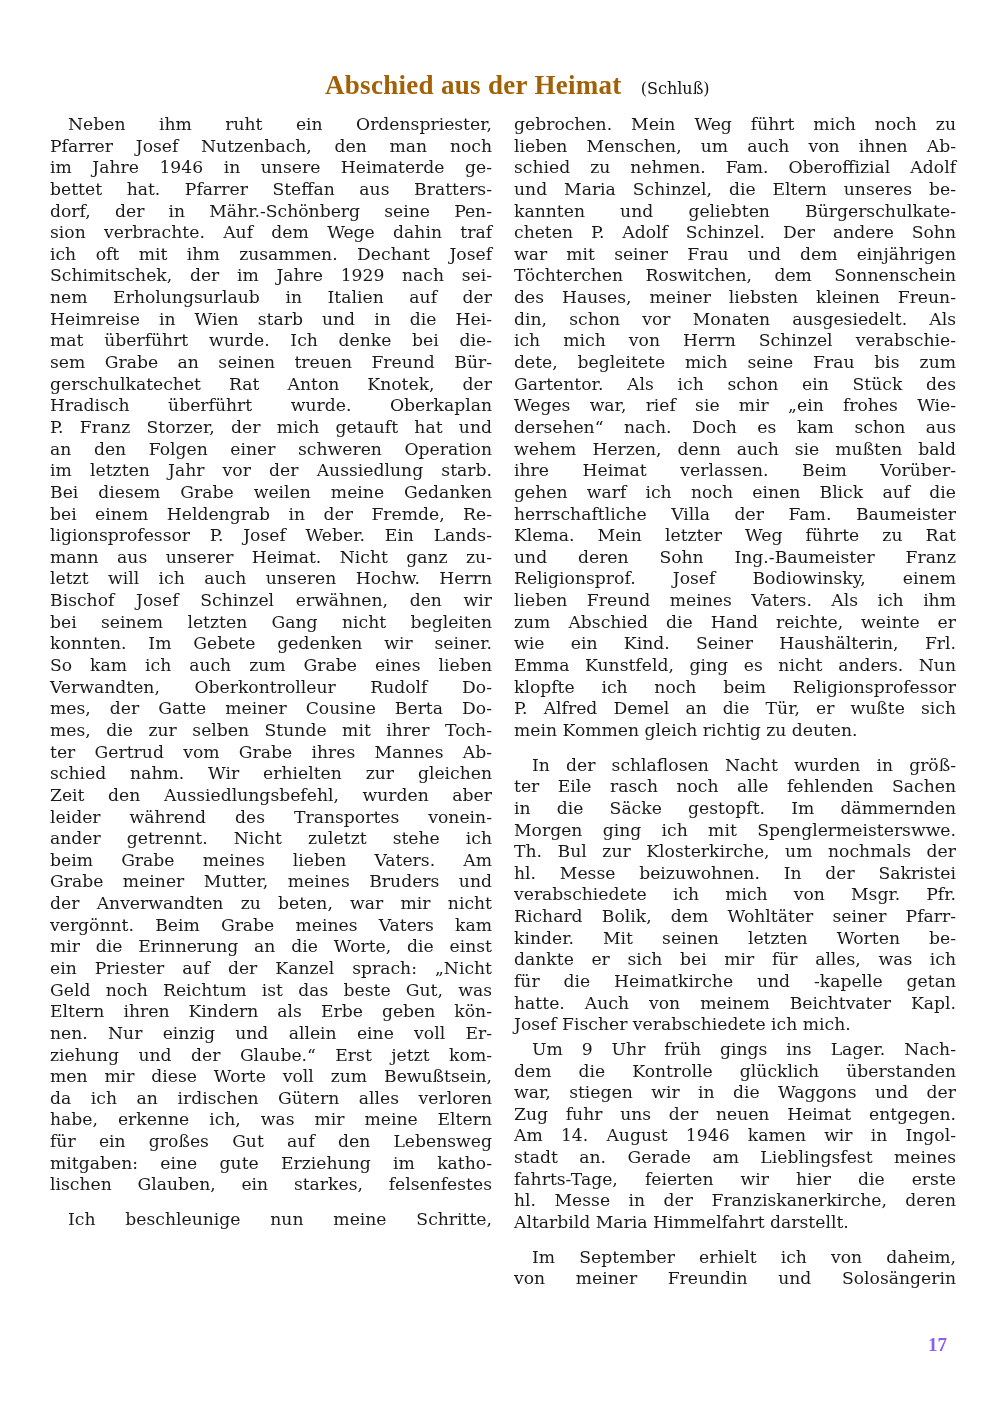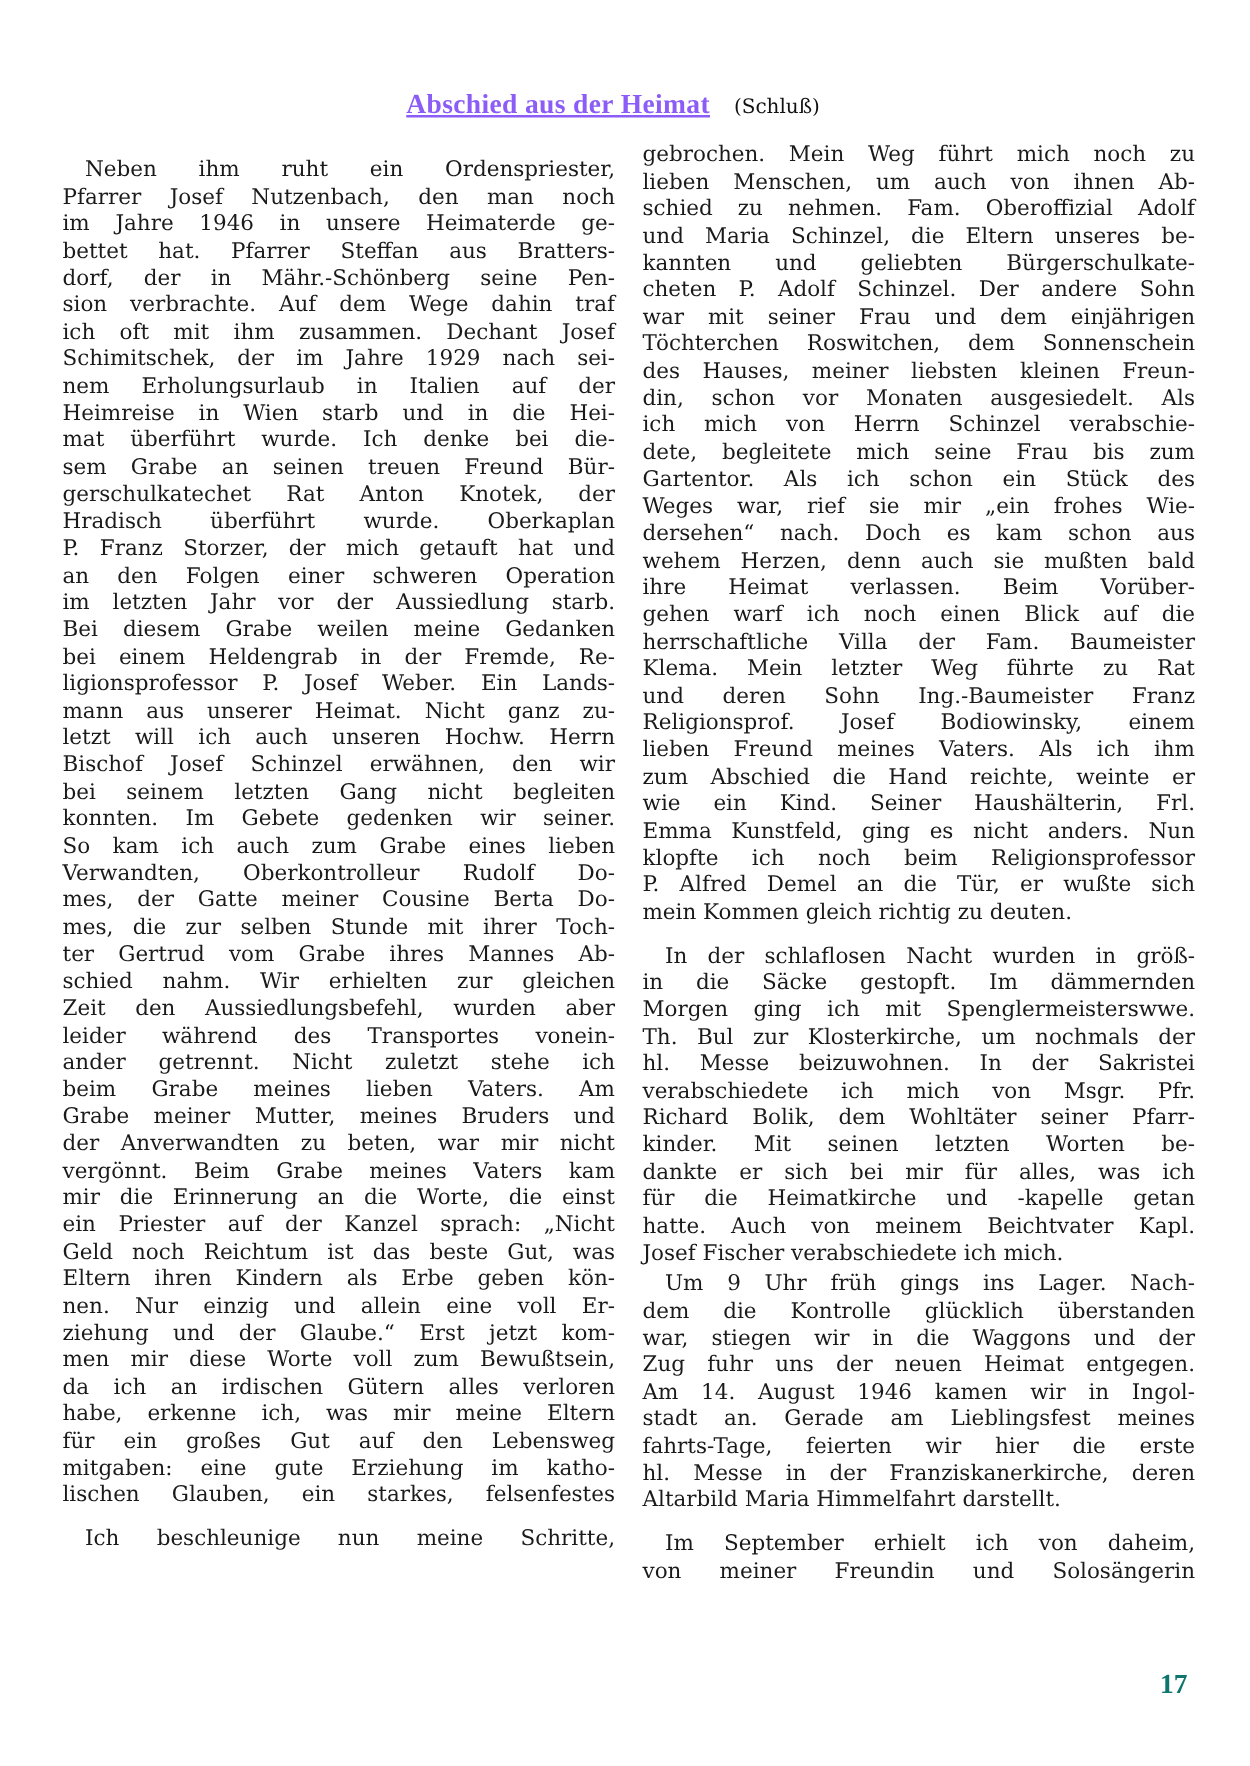--- a/index.html
+++ b/index.html
@@ -8,45 +8,45 @@
     font-family: "DejaVu Serif", "Liberation Serif", serif;
     color: #1a1a1a;
   }
   .page { position: absolute; left: 0; top: 0; width: 1000px; height: 1413px; }
   .title-row {
     position: absolute; left: 325px; top: 70px;
     white-space: nowrap;
   }
   .title-main {
     font-family: "Liberation Serif", "DejaVu Serif", serif;
-    font-weight: bold; font-size: 22px; letter-spacing: 0.3px; color: #8b5cf6; text-decoration: underline;
+    font-weight: bold; font-size: 27px; letter-spacing: 0.3px; color: #a16207;
   }
   .title-sub {
     font-family: "DejaVu Serif", "Liberation Serif", serif;
     font-size: 16px; margin-left: 14px; color: #111;
   }
   .col {
     position: absolute; top: 114px; width: 442px;
     font-size: 17.2px; line-height: 21.65px;
   }
-  .col.left  { left: 50px; margin-top: 12px; }
+  .col.left  { left: 50px; }
   .col.right { left: 514px; }
   .line {
     display: block; height: 21.65px; white-space: nowrap;
     text-align: justify; text-align-last: justify;
     overflow: visible;
   }
   .line.last { text-align-last: left; }
   .line.indent { padding-left: 18px; }
   .para-gap { height: 13px; }
   .para-gap-small { height: 3px; }
   .page-number {
     position: absolute; left: 928px; top: 1334px;
     font-family: "Liberation Serif", "DejaVu Serif", serif;
-    font-weight: bold; font-size: 22px; color: #0f766e;
+    font-weight: bold; font-size: 19px; color: #8b5cf6;
   }
 </style>
 </head>
 <body>
 
 <div class="page">
 
   <div class="title-row">
     <span class="title-main">Abschied aus der Heimat</span>
     <span class="title-sub">(Schluß)</span>
@@ -139,20 +139,21 @@
         <span class="line">zum Abschied die Hand reichte, weinte er</span>
         <span class="line">wie ein Kind. Seiner Haushälterin, Frl.</span>
         <span class="line">Emma Kunstfeld, ging es nicht anders. Nun</span>
         <span class="line">klopfte ich noch beim Religionsprofessor</span>
         <span class="line">P. Alfred Demel an die Tür, er wußte sich</span>
         <span class="line last">mein Kommen gleich richtig zu deuten.</span>
       </div>
     <div class="para-gap"></div>
     <div class="para">
         <span class="line indent">In der schlaflosen Nacht wurden in größ-</span>
+        <span class="line">ter Eile rasch noch alle fehlenden Sachen</span>
         <span class="line">in die Säcke gestopft. Im dämmernden</span>
         <span class="line">Morgen ging ich mit Spenglermeisterswwe.</span>
         <span class="line">Th. Bul zur Klosterkirche, um nochmals der</span>
         <span class="line">hl. Messe beizuwohnen. In der Sakristei</span>
         <span class="line">verabschiedete ich mich von Msgr. Pfr.</span>
         <span class="line">Richard Bolik, dem Wohltäter seiner Pfarr-</span>
         <span class="line">kinder. Mit seinen letzten Worten be-</span>
         <span class="line">dankte er sich bei mir für alles, was ich</span>
         <span class="line">für die Heimatkirche und -kapelle getan</span>
         <span class="line">hatte. Auch von meinem Beichtvater Kapl.</span>

